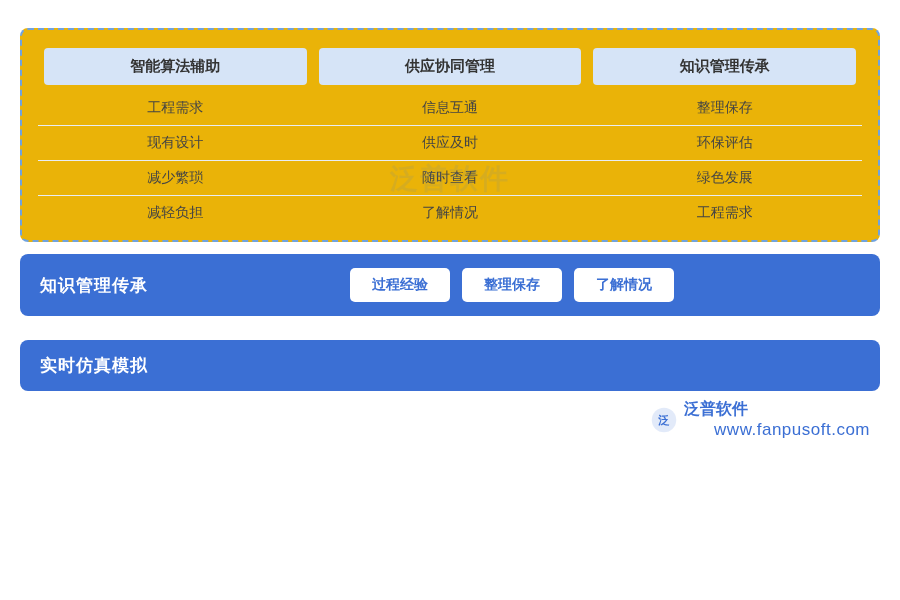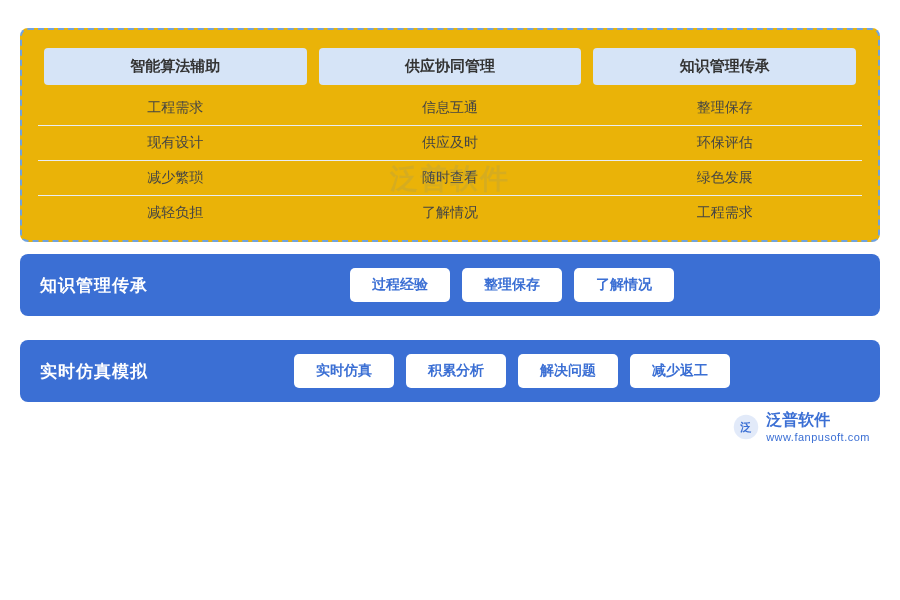--- a/index.html
+++ b/index.html
@@ -140,23 +140,24 @@
       align-items: flex-start;
     }
 
     .footer-logo-main {
       font-size: 16px;
       font-weight: bold;
       color: #3b6fd4;
     }
 
     .footer-logo-sub {
-      font-size: 11px;
+      font-size: 17px;
       color: #3b6fd4;
       letter-spacing: 0.5px;
+      margin-left: 30px;
     }
 
     .outer-container {
       position: relative;
       width: 900px;
       height: 600px;
       background: #fff;
       display: flex;
       flex-direction: column;
       align-items: center;
@@ -225,26 +226,20 @@
       <div class="blue-section">
         <div class="blue-section-title">知识管理传承</div>
         <div class="blue-chips" id="chips-0">
             <div class="chip">过程经验</div>
             <div class="chip">整理保存</div>
             <div class="chip">了解情况</div>
           </div>
       </div>
       <div class="blue-section">
         <div class="blue-section-title">实时仿真模拟</div>
-        <div class="blue-chips" id="chips-1">
-            <div class="chip">实时仿真</div>
-            <div class="chip">积累分析</div>
-            <div class="chip">解决问题</div>
-            <div class="chip">减少返工</div>
-          </div>
       </div>
     </div>
 
     <div class="footer-logo" style="margin-top:8px;">
       <svg class="footer-logo-icon" viewBox="0 0 32 32" width="28" height="28">
         <circle cx="16" cy="16" r="14" fill="#3b6fd4" opacity="0.15"></circle>
         <text x="16" y="21" text-anchor="middle" font-size="13" font-weight="bold" fill="#3b6fd4" font-family="Microsoft YaHei,sans-serif">泛</text>
       </svg>
       <div class="footer-logo-text">
         <span class="footer-logo-main">泛普软件</span>

